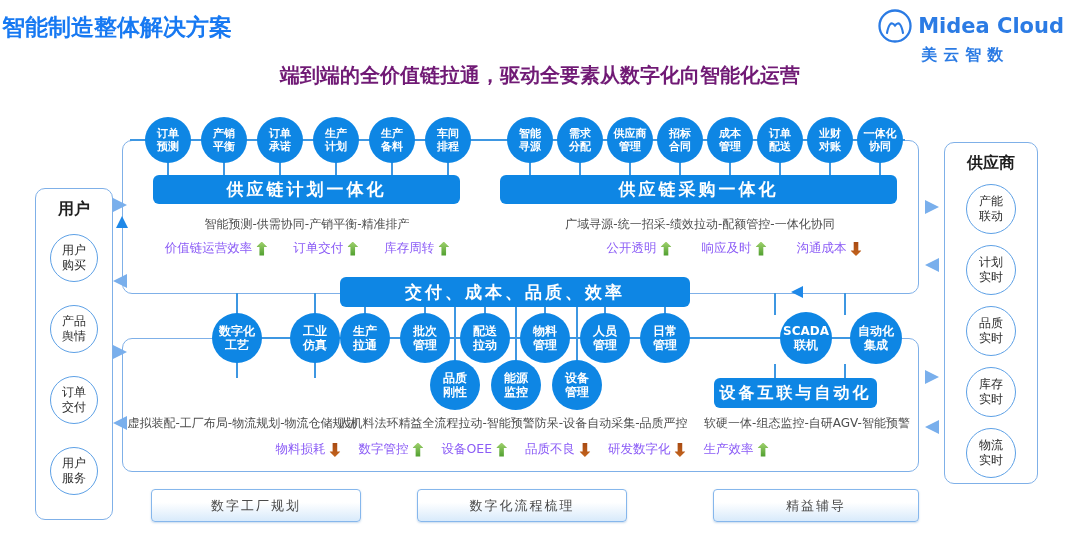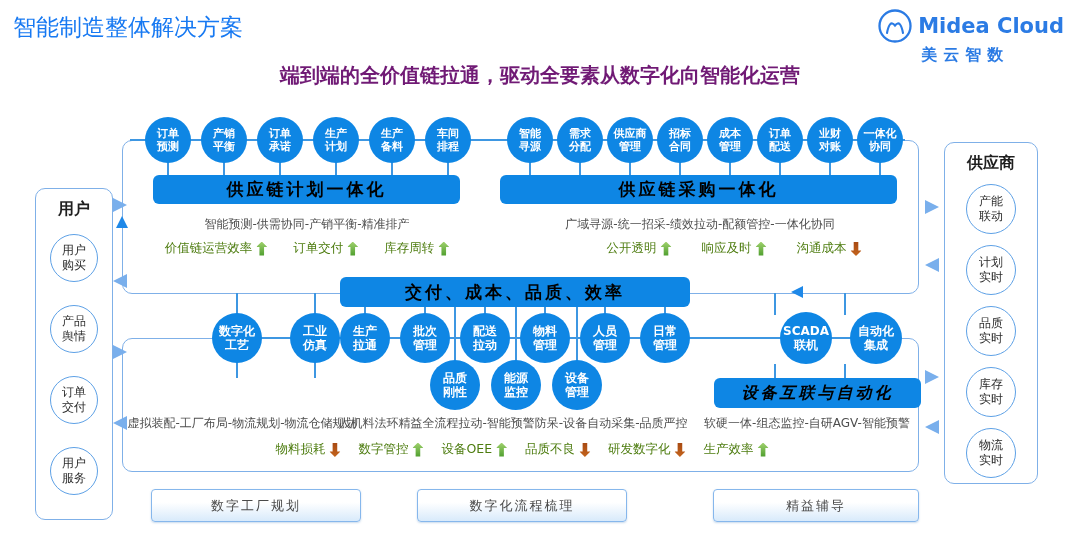--- a/index.html
+++ b/index.html
@@ -1,19 +1,19 @@
 <!DOCTYPE html>
 <html style="--primary_blue: #0E86E4; --title_blue: #1779F2; --logo_blue: #2B7BE4; --panel_border: #7FB0E8; --up_green: #4E9E2E; --down_orange: #C4641D;"><head>
 <meta charset="utf-8">
 <style>
   html,body{margin:0;padding:0;background:#fff;}
   body{width:1080px;height:547px;overflow:hidden;font-family:"DejaVu Sans","Liberation Sans",sans-serif;}
   .canvas{position:relative;width:1080px;height:547px;background:#fff;}
 
-  .title{position:absolute;left:13px;top:12px;font-size:23px;font-weight:normal;color:var(--title_blue,#1779F2);white-space:nowrap;text-align:center;}
+  .title{position:absolute;left:2px;top:12px;font-size:23px;font-weight:bold;color:var(--title_blue,#1779F2);white-space:nowrap;text-align:center;}
   .subtitle{position:absolute;left:540px;top:62px;transform:translateX(-50%);font-size:20px;font-weight:bold;color:#701a75;white-space:nowrap;}
 
   .logo{position:absolute;top:8px;right:16px;color:var(--logo_blue,#2B7BE4);}
   .logo-row{display:flex;align-items:center;gap:5px;font-size:21px;font-weight:bold;}
   .logo-cn{font-size:16px;font-weight:bold;letter-spacing:6px;margin-top:1px;padding-left:44px;}
 
   .panel{position:absolute;border:1px solid var(--panel_border,#7FB0E8);border-radius:10px;z-index:1;}
   .top-panel{left:122px;top:140px;width:795px;height:152px;}
   .bottom-panel{left:122px;top:338px;width:795px;height:132px;}
   .left-panel{left:35px;top:140px;width:76px;height:330px;display:flex;flex-direction:column;align-items:center;z-index:3;background:#fff;margin-top:48px;}
@@ -31,35 +31,35 @@
   .c46{width:46px;height:46px;font-size:11px;line-height:13px;}
   .c50{width:50px;height:50px;font-size:12px;line-height:14px;}
   .c52{width:52px;height:52px;font-size:12px;line-height:14px;}
   #plan-circles{left:145px;top:117px;gap:10px;}
   #procure-circles{left:507px;top:117px;gap:4px;}
   #rnd-circles{left:212px;top:313px;gap:28px;}
   #prod-circles-1{left:340px;top:313px;gap:10px;}
   #prod-circles-2{left:430px;top:360px;gap:11px;}
   #auto-circles{left:749px;top:312px;gap:18px;margin-left:31px;}
 
-  .bar{position:absolute;background:var(--primary_blue,#0E86E4);border-radius:6px;color:#000000;font-weight:bold;display:flex;align-items:center;justify-content:center;z-index:4;letter-spacing:3px;white-space:nowrap;}
+  .bar{position:absolute;background:var(--primary_blue,#0E86E4);border-radius:6px;color:#ffffff;font-weight:bold;display:flex;align-items:center;justify-content:center;z-index:4;letter-spacing:3px;white-space:nowrap;}
   #plan-bar{left:153px;top:175px;width:307px;height:29px;font-size:17px;}
   #procure-bar{left:500px;top:175px;width:397px;height:29px;font-size:17px;border-radius:6px;}
   #middle-bar{left:340px;top:277px;width:350px;height:30px;font-size:17px;}
   #rnd-bar{left:150px;top:378px;width:187px;height:30px;font-size:16px;}
-  #auto-bar{left:714px;top:378px;width:207px;height:30px;font-size:16px;font-style:italic;}
+  #auto-bar{left:714px;top:378px;width:163px;height:30px;font-size:16px;}
 
   .desc{position:absolute;transform:translateX(-50%);font-size:12px;color:#4e4e4e;white-space:nowrap;z-index:3;}
   #plan-desc{left:307px;top:216px;}
   #procure-desc{left:700px;top:216px;}
   #rnd-desc{left:242px;top:415px;}
   #prod-desc{left:513px;top:415px;}
   #auto-desc{left:807px;top:415px;}
 
-  .metrics{position:absolute;transform:translateX(-50%);display:flex;align-items:center;white-space:nowrap;z-index:3;font-size:12.5px;color:#4d7c0f;}
+  .metrics{position:absolute;transform:translateX(-50%);display:flex;align-items:center;white-space:nowrap;z-index:3;font-size:12.5px;color:#8b5cf6;}
   #plan-metrics{left:307px;top:240px;gap:26px;}
   #procure-metrics{left:734px;top:240px;gap:30px;}
   #prod-metrics{left:522px;top:441px;gap:18px;}
   .metric{display:flex;align-items:center;gap:4px;}
   .arrow{display:inline-block;width:11px;height:14px;clip-path:polygon(50% 0,100% 40%,71% 40%,71% 100%,29% 100%,29% 40%,0 40%);}
   .arrow.up{background:linear-gradient(180deg,#9ED06C,var(--up_green,#4E9E2E));}
   .arrow.down{background:linear-gradient(180deg,var(--down_orange,#D07426),#A84A12);transform:rotate(180deg);}
 
   .footer div{position:absolute;top:489px;height:31px;border:1px solid #86B7EC;border-radius:4px;background:linear-gradient(180deg,#ffffff 40%,#D8EAFB);display:flex;align-items:center;justify-content:center;font-size:13px;color:#4a4a4a;letter-spacing:2px;box-shadow:0 1px 2px rgba(100,150,200,.35);z-index:3;}
   .footer div:nth-of-type(1){left:135px;width:208px;margin-left:16px;}

